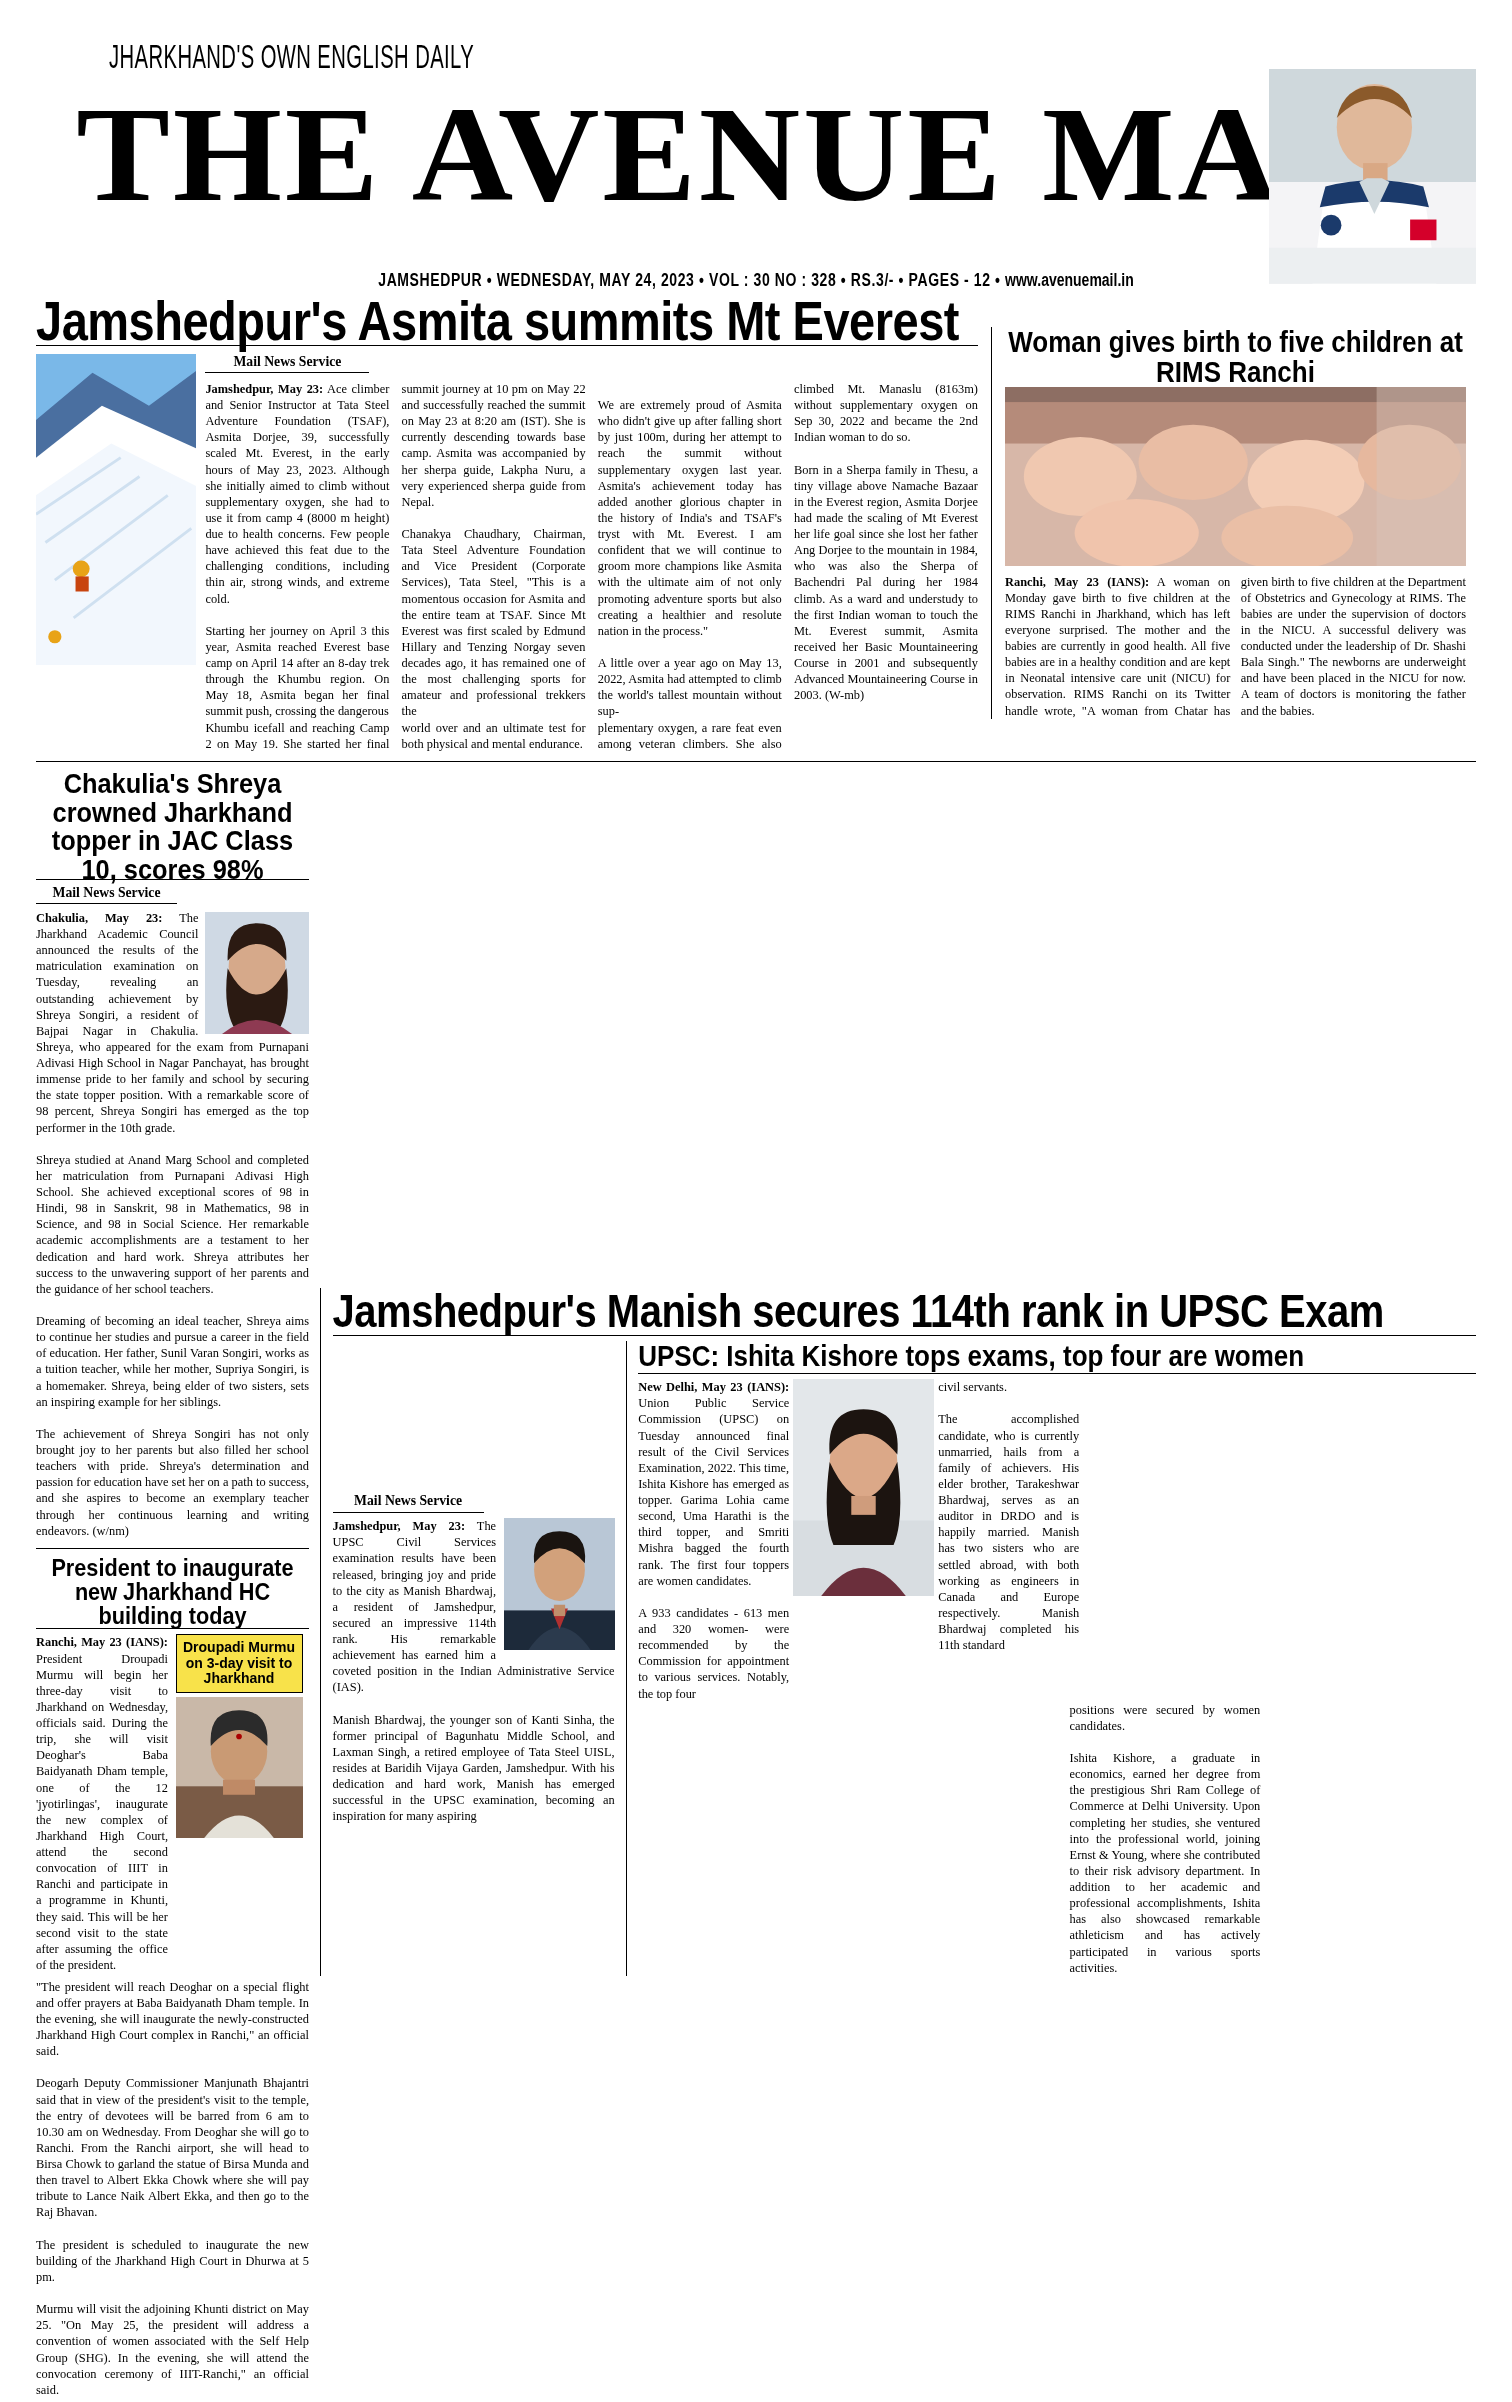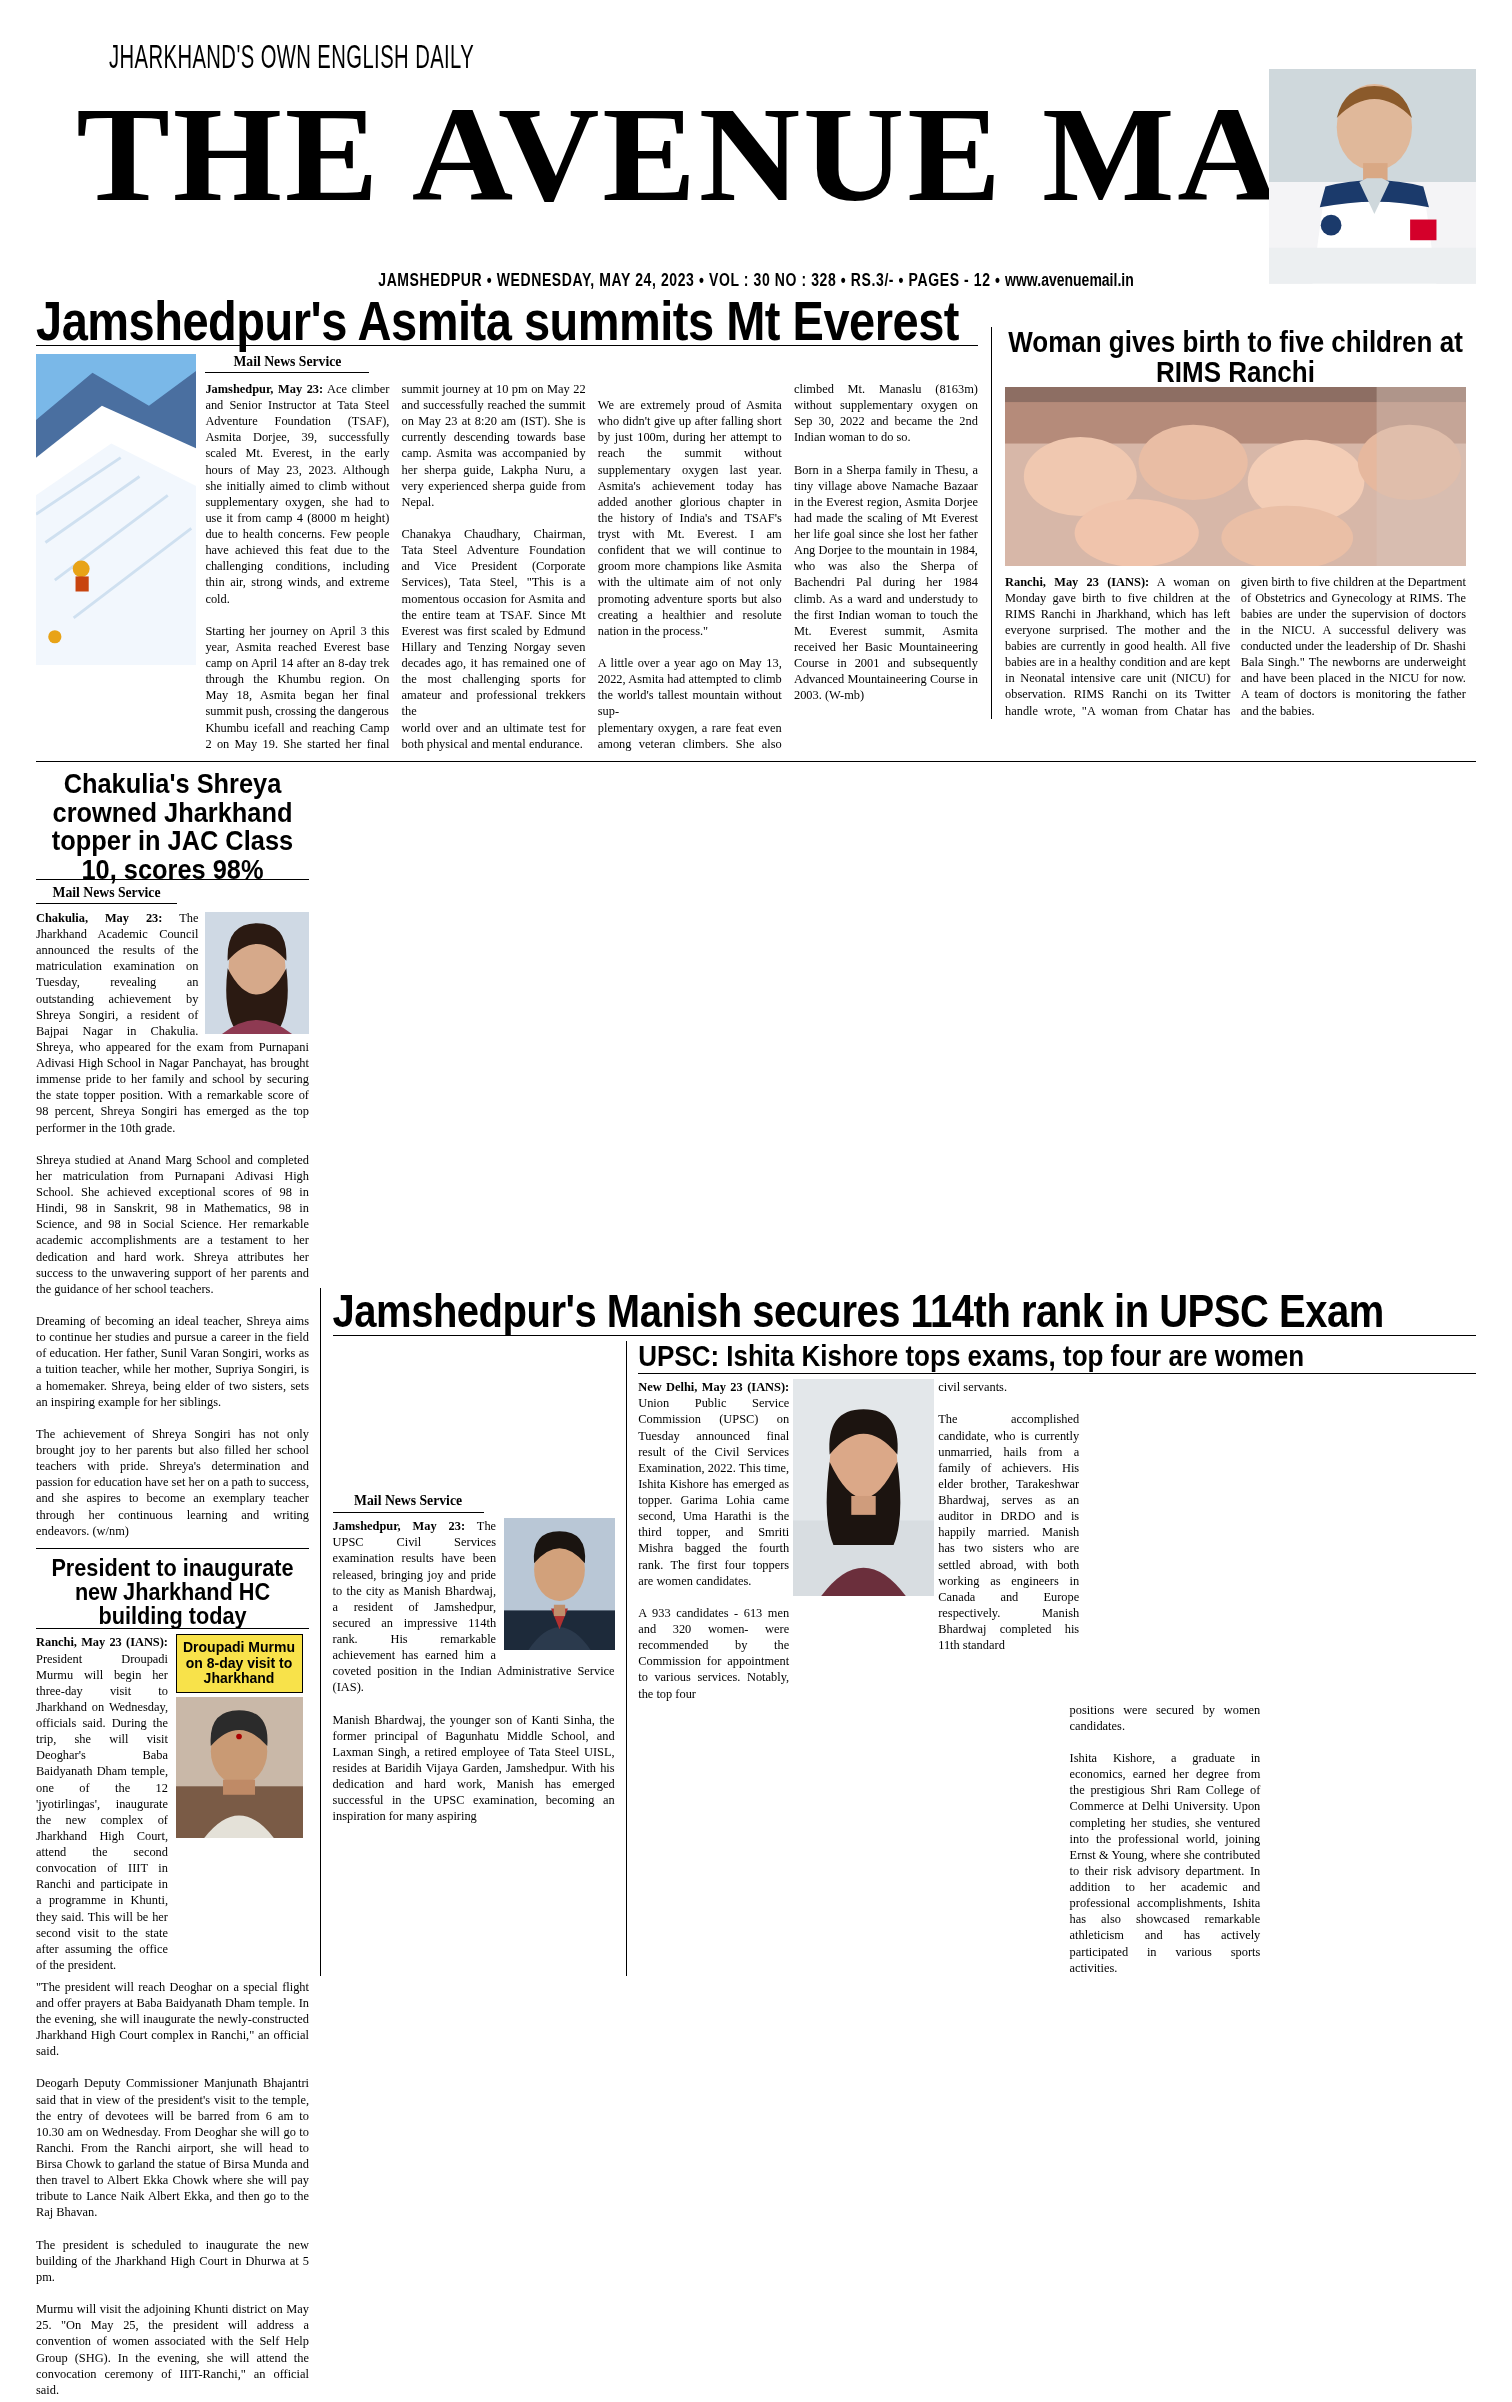--- a/index.html
+++ b/index.html
@@ -151,21 +151,21 @@
       </div>
 
       <div class="hline" style="margin-top:9.4px;"></div>
       <div>
         <div class="hl hl-c" style="font-size:21.7px;transform:scaleY(1.1);margin-top:6.6px;">President to inaugurate new Jharkhand HC building today</div>
         <div style="border-top:1.4px solid #000;margin-top:5.6px;padding-top:5.6px;display:flex;gap:7.5px;">
           <div class="bodytxt" style="width:132px;"><b>Ranchi, May 23 (IANS):</b> President Droupadi Murmu will begin her three-day visit to Jharkhand on Wednesday, officials said. During the trip, she will visit Deoghar's Baba Baidyanath Dham temple, one of the 12 'jyotirlingas', inaugurate the new complex of Jharkhand High Court, attend the second convocation of IIIT in Ranchi and participate in a programme in Khunti, they said. This will be her second visit to the state after assuming the office of the president.</div>
           <div style="width:127px;">
             <div style="border:1.9px solid #000;background:#f8e24a;padding:4.7px 3.8px;text-align:center;
                         font-family:'Liberation Sans Narrow','Liberation Sans',sans-serif;font-weight:700;
-                        font-size:14px;line-height:1.12;">Droupadi Murmu on 8-day visit to Jharkhand</div>
+                        font-size:14px;line-height:1.12;">Droupadi Murmu on 3-day visit to Jharkhand</div>
             <div class="photo" style="width:100%;height:141px;margin-top:4.7px;">
               <svg viewBox="0 0 135 150" preserveAspectRatio="none">
                 <rect width="135" height="150" fill="#c9b8a8"></rect>
                 <rect y="95" width="135" height="55" fill="#7a5b46"></rect>
                 <ellipse cx="67" cy="58" rx="30" ry="35" fill="#c99a74"></ellipse>
                 <path d="M37 52 q30 -34 60 0 q3 -38 -30 -38 q-33 0 -30 38Z" fill="#2b2b2b"></path>
                 <path d="M30 150 q37 -48 74 0Z" fill="#e4e1d8"></path>
                 <rect x="50" y="88" width="34" height="16" fill="#bf8a66"></rect>
                 <circle cx="67" cy="42" r="3" fill="#a00"></circle>
               </svg>

